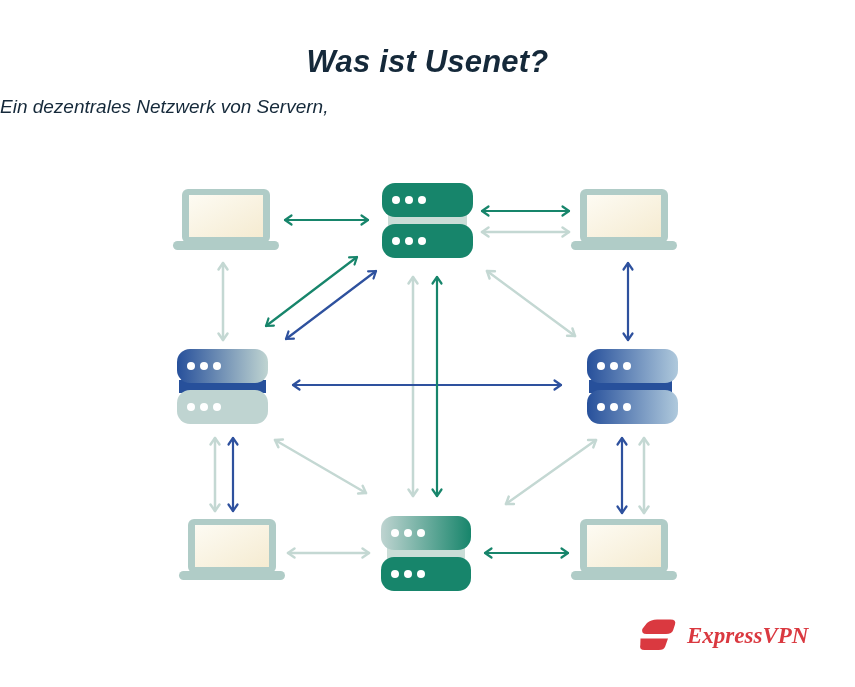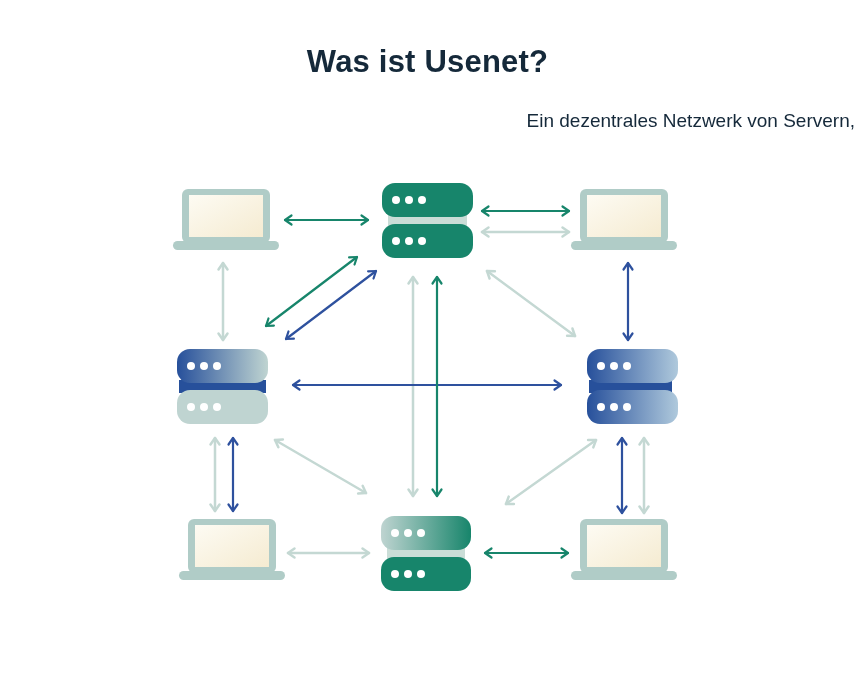--- a/index.html
+++ b/index.html
@@ -12,29 +12,29 @@
     --laptop-screen-dark:#F5EBD1;
     --server-blue-dark:#27509B;
     --server-blue-light:#AFC9DC;
     --server-pale:#BFD4D1;
     --server-gap:#CADDD7;
     --brand-red:#DA3940;
     --background:#FFFFFF;
   }
   html,body{margin:0;padding:0;}
   body{background:var(--background);font-family:"Liberation Sans", sans-serif;}
-  .canvas{position:relative;width:855px;height:687px;background:var(--background);overflow:hidden;}
+  .canvas{position:relative;width:855px;height:687px;background:var(--background);overflow:hidden;font-style:italic;}
   .title{
     position:absolute;top:44px;left:0;width:100%;
     text-align:center;font-size:31px;font-weight:600;
     color:var(--title-text);letter-spacing:0.2px;
   }
   .subtitle{
-    position:absolute;top:108px;left:0;width:100%;
-    text-align:right;font-size:19px;font-weight:500;
+    position:absolute;top:94px;left:0;width:100%;
+    text-align:left;font-size:19px;font-weight:500;
     color:var(--title-text);line-height:26px;
   }
   .diagram-svg{position:absolute;left:0;top:0;}
   .logo{
     position:absolute;left:634px;top:616px;
     display:flex;align-items:center;gap:9px;
   }
   .logo-text{
     font-family:"Liberation Serif", serif;
     font-size:23px;font-weight:600;color:var(--brand-red);
@@ -191,14 +191,21 @@
         <circle cx="395" cy="533" r="4"></circle>
           <circle cx="408" cy="533" r="4"></circle>
           <circle cx="421" cy="533" r="4"></circle>
         <circle cx="395" cy="574" r="4"></circle>
           <circle cx="408" cy="574" r="4"></circle>
           <circle cx="421" cy="574" r="4"></circle>
       </g>
     </g>
   </svg>
 
+  <div class="logo">
+    <svg width="44" height="40" viewBox="0 0 44 40">
+      <path class="f-red" d="M13 7 Q17 3.5 23 3.5 L36.5 3.5 Q42.5 3.5 41 8.5 L39.2 14 Q38 18 32 18 L12.5 18 Q7 18 8.3 13 Z"></path>
+      <path class="f-red" d="M6.5 22.5 L34 22.5 L31.2 30.5 Q30 34 24.8 34 L10.5 34 Q5 34 6.3 28.8 Z"></path>
+    </svg>
+    <span class="logo-text">ExpressVPN</span>
+  </div>
 
 </div>
 
 </body></html>

